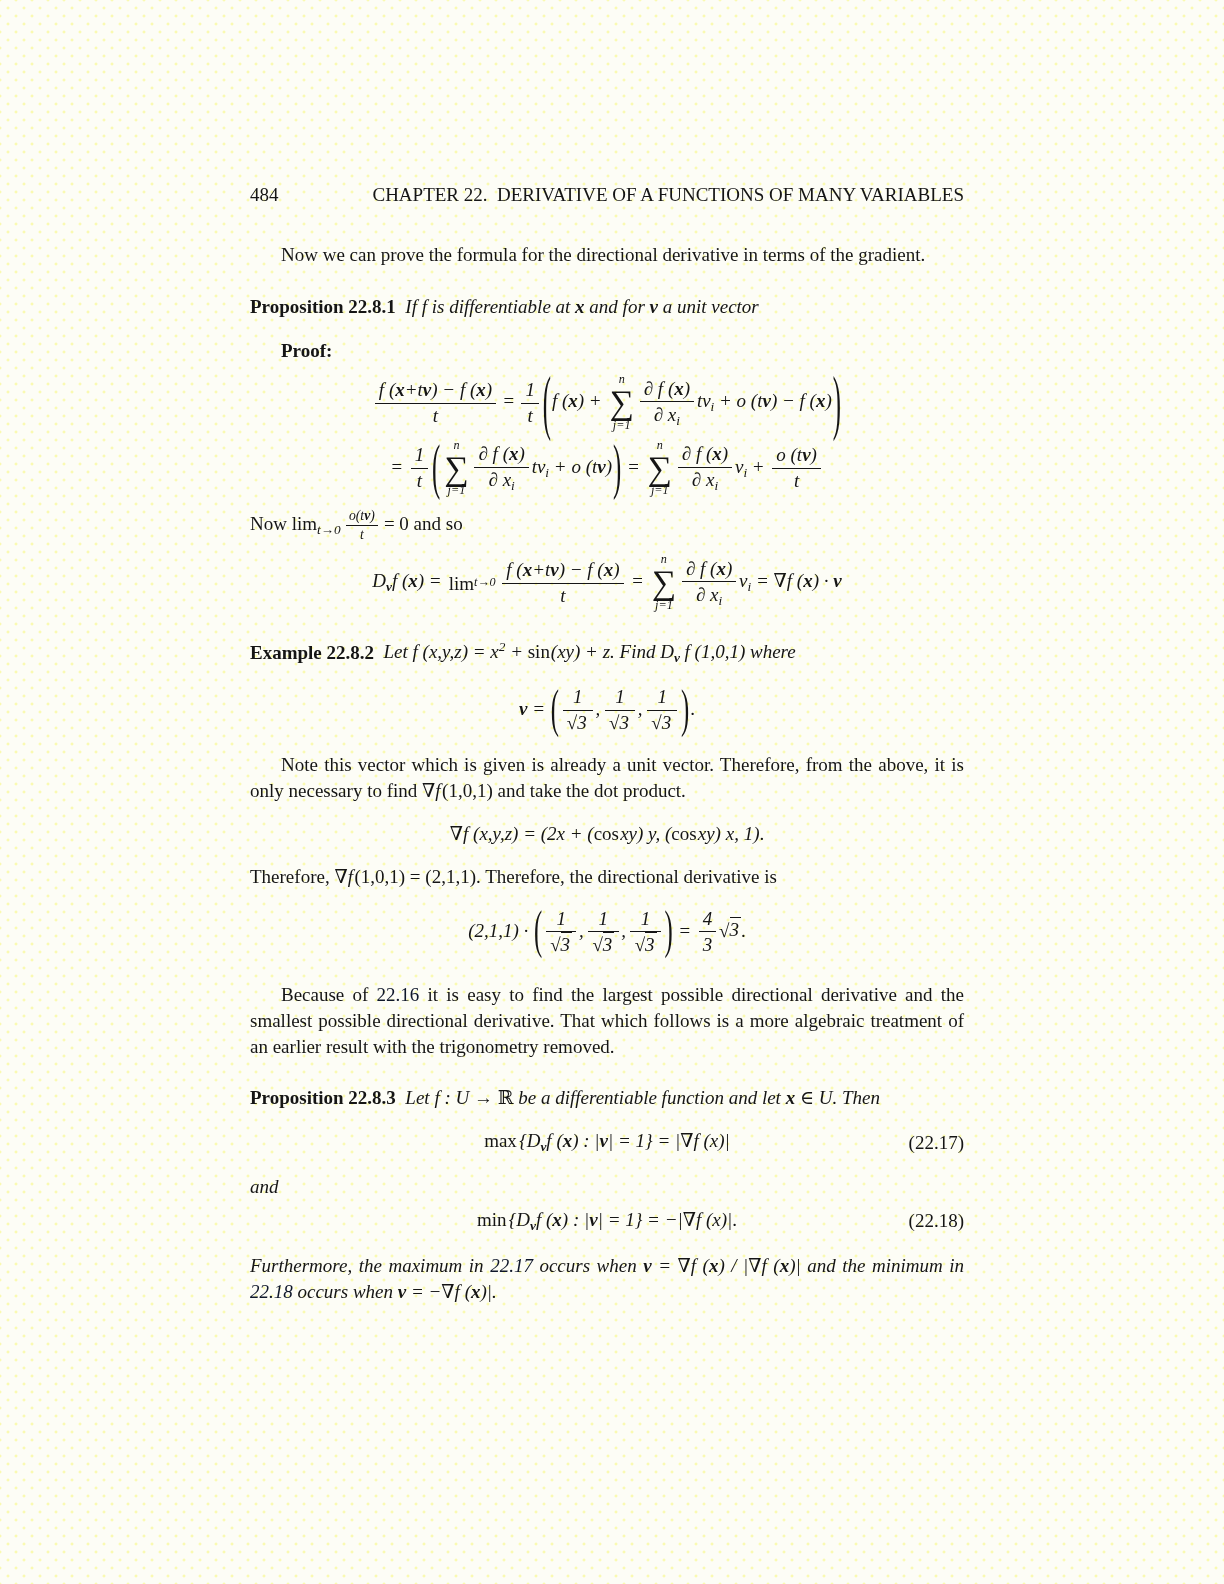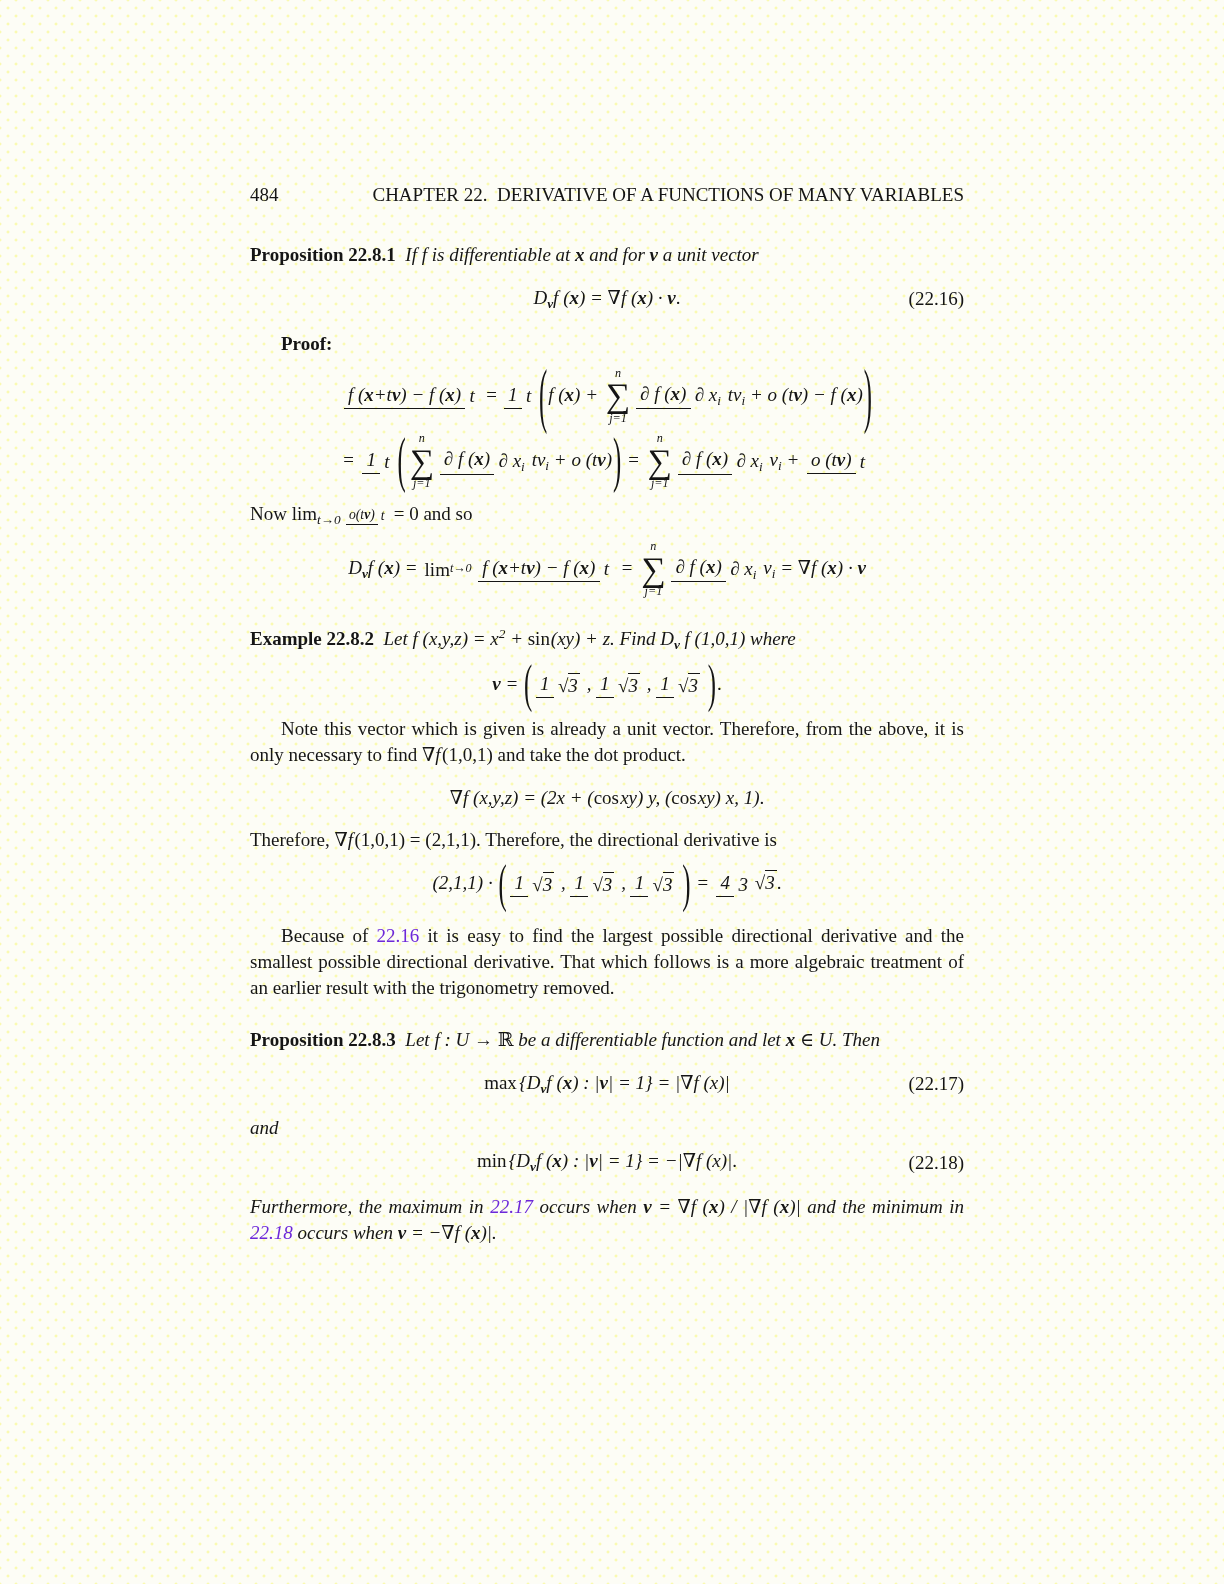--- a/index.html
+++ b/index.html
@@ -17,25 +17,25 @@
   .content{position:absolute;left:250px;top:184px;width:714px;}
   .hdr{display:flex;justify-content:space-between;align-items:center;margin-bottom:36px;}
   .p{margin:0;line-height:1.36;text-align:left;}
   .just{text-align:justify;}
   .indent{text-indent:31px;}
   .mi{font-style:italic;}
   .rm{font-style:normal;}
   .mb{font-style:italic;font-weight:bold;}
   .bold{font-weight:bold;}
   .hbody{font-style:italic;}
-  .link{color:#6d28d9;cursor:pointer;}
+  .link{color:#0f172a;cursor:pointer;}
   .link.mi{font-style:italic;}
   .eq{position:relative;text-align:center;line-height:1.25;}
   .eq .tag{position:absolute;right:0;top:50%;transform:translateY(-50%);font-style:normal;}
-  .frac{display:inline-flex;flex-direction:row;align-items:stretch;vertical-align:middle;
+  .frac{display:inline-flex;flex-direction:column;align-items:stretch;vertical-align:middle;
         text-align:center;margin:0 .14em;line-height:1.18;}
   .frac .num{border-bottom:1.4px solid #151515;padding:0 .22em .07em;}
   .frac .den{padding:.07em .22em 0;}
   .p .frac{font-size:.72em;vertical-align:middle;}
   .ssub{font-size:.7em;vertical-align:-0.32em;}
   .ssup{font-size:.7em;vertical-align:.5em;}
   .sum{display:inline-flex;flex-direction:column;align-items:center;vertical-align:middle;
        line-height:1;margin:0 .16em;}
   .sum .sigma{font-size:1.8em;font-style:normal;line-height:.92;}
   .slim{font-size:.64em;font-style:italic;line-height:1.15;}
@@ -54,29 +54,26 @@
 </head>
 <body>
 
 <div class="content">
 
   <div class="hdr">
     <span>484</span>
     <span>CHAPTER 22.&nbsp; DERIVATIVE OF A FUNCTIONS OF MANY VARIABLES</span>
   </div>
 
+  <p class="p indent"><span class="rm">Now we can prove the formula for the directional derivative in terms of the gradient.</span></p>
 
   <p class="p blk-m-lg">
     <span class="bold">Proposition 22.8.1</span><span class="rm">&nbsp; </span><span class="hbody"><span class="mi">If f is differentiable at </span><span class="mb">x</span><span class="mi"> and for </span><span class="mb">v</span><span class="mi"> a unit vector</span></span>
   </p>
 
-  <div class="eq blk-m-md">
-    <span><span class="mi">D</span><span class="ssub"><span class="mb">v</span></span><span class="mi">f (</span><span class="mb">x</span><span class="mi">) = ∇f (</span><span class="mb">x</span><span class="mi">) · </span><span class="mb">v</span><span class="rm">.</span></span>
-    <span class="tag">(22.16)</span>
-  </div>
 
   <p class="p indent blk-m-md">
     <span class="bold">Proof:</span>
   </p>
 
   <div>
     <div class="eq blk-m-sm"><span class="frac">
           <span class="num"><span class="mi">f (</span><span class="mb">x</span><span class="mi">+t</span><span class="mb">v</span><span class="mi">) − f (</span><span class="mb">x</span><span class="mi">)</span></span>
           <span class="den"><span class="mi">t</span></span>
         </span><span class="sp" style="width: 0.18em;"></span><span class="mi">=</span><span class="sp" style="width: 0.18em;"></span><span class="frac">

